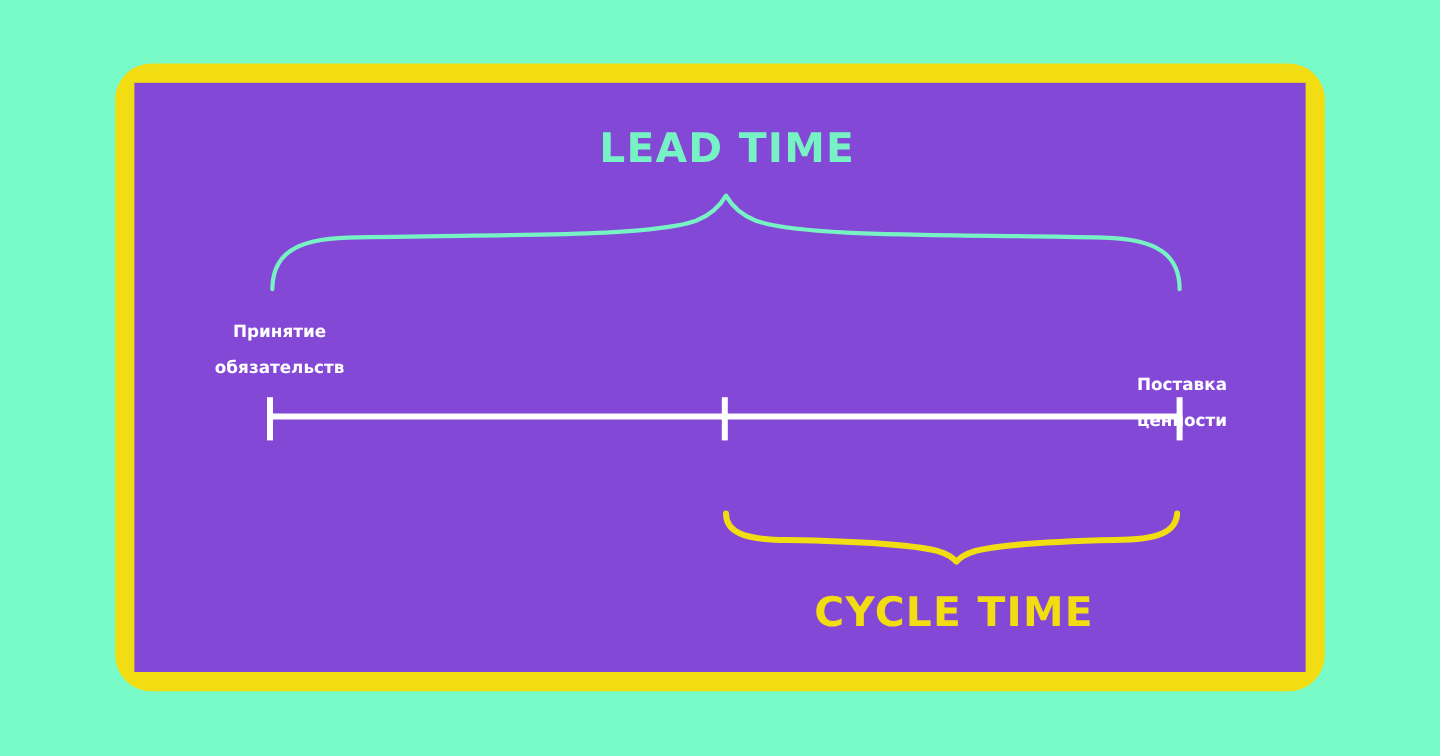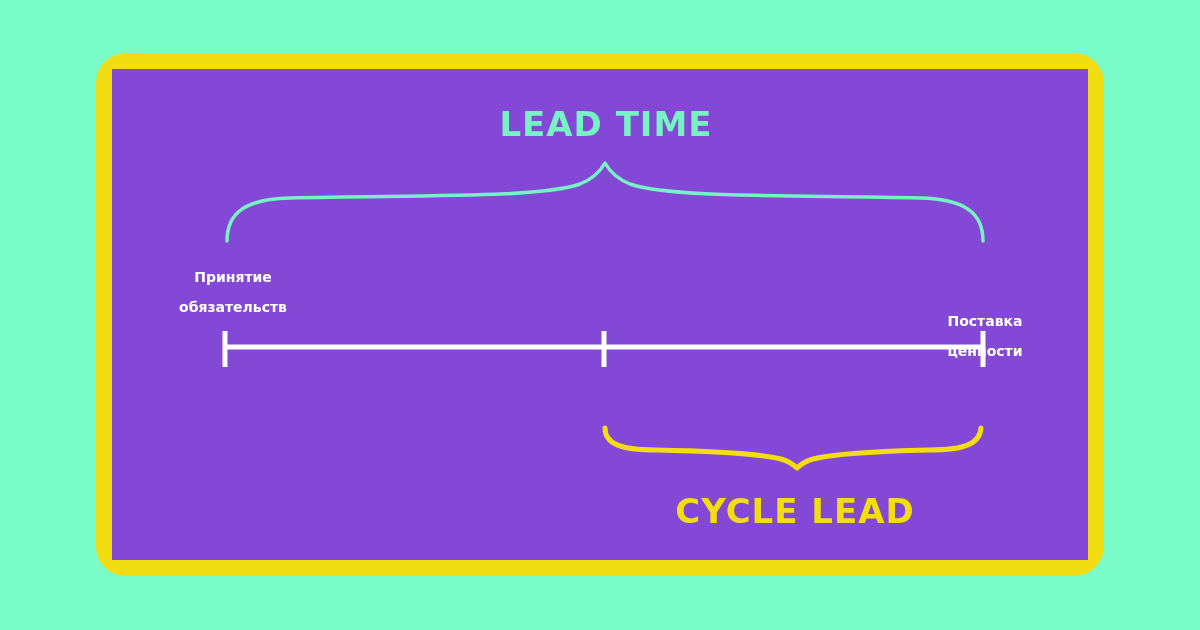--- a/index.html
+++ b/index.html
@@ -113,15 +113,15 @@
     <div>Принятие</div>
     <div>обязательств</div>
   </div>
 
   <div class="txt milestone m-delivery">
     <div>Поставка</div>
     <div>ценности</div>
   </div>
 
 
-  <div class="txt span-title cycle-title">CYCLE LEAD</div>
+  <div class="txt span-title cycle-title">CYCLE TIME</div>
 
 </div>
 
 </body></html>

